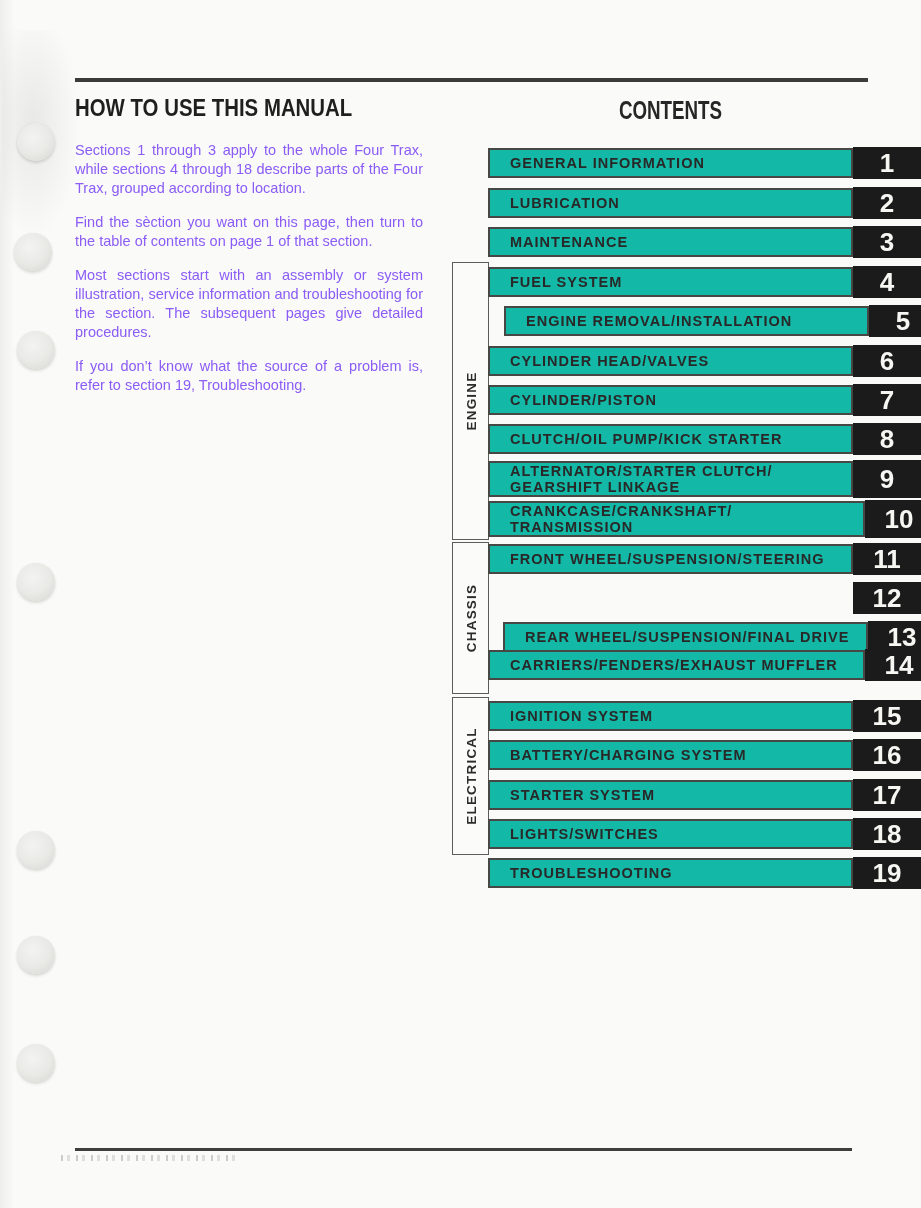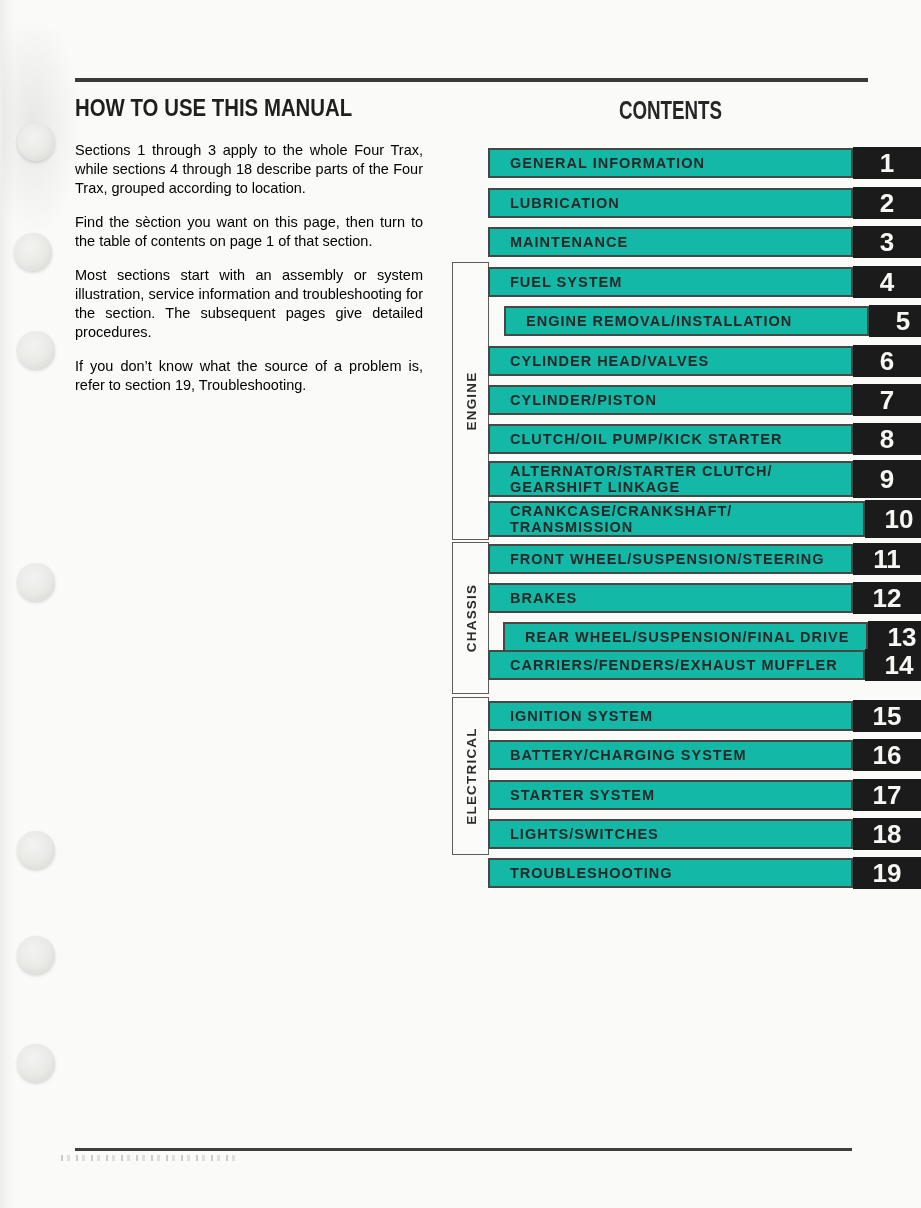--- a/index.html
+++ b/index.html
@@ -31,21 +31,21 @@
   .top-rule{position:absolute;left:75px;top:78px;width:793px;height:4px;background:#3b3b3b;}
   .bottom-rule{position:absolute;left:75px;top:1148px;width:777px;height:3px;background:#3e3e3e;}
   .footer-smudge{position:absolute;left:61px;top:1155px;width:178px;height:6px;opacity:.45;
     background:repeating-linear-gradient(90deg, rgba(60,60,58,.55) 0 2px, rgba(60,60,58,0) 2px 6px,
       rgba(60,60,58,.3) 6px 9px, rgba(60,60,58,0) 9px 15px);
     filter:blur(.7px);}
 
   
   .how-title{position:absolute;left:75px;top:94px;font-size:24px;font-weight:700;color:#1f1f1f;
     white-space:nowrap;transform:scaleX(.85);transform-origin:left top;letter-spacing:0;}
-  .paras{position:absolute;left:75px;top:141px;width:348px;color:#000000;
+  .paras{position:absolute;left:75px;top:141px;width:348px;color:#8b5cf6;
     font-size:14.5px;line-height:19px;text-align:justify;}
   .paras p{margin:0 0 15px 0;}
 
   
   .contents-title{position:absolute;left:488px;top:96px;width:365px;text-align:center;
     font-size:25px;font-weight:700;color:#262626;transform:scaleX(.75);transform-origin:center top;
     white-space:nowrap;}
 
   .group{position:absolute;left:452px;width:37px;box-sizing:border-box;
     border:1px solid #5c5c58;background:#fbfbf9;}
@@ -187,23 +187,20 @@
         </div>
       <div class="toc-num">10</div>
     </div>
     <div class="toc-row">
       <div class="toc-box">
           <span class="toc-label">FRONT WHEEL/SUSPENSION/STEERING</span>
         </div>
       <div class="toc-num">11</div>
     </div>
     <div class="toc-row">
-      <div class="toc-box">
-          <span class="toc-label">BRAKES</span>
-        </div>
       <div class="toc-num">12</div>
     </div>
     <div class="toc-row">
       <div class="toc-box">
           <span class="toc-label">REAR WHEEL/SUSPENSION/FINAL DRIVE</span>
         </div>
       <div class="toc-num">13</div>
     </div>
     <div class="toc-row">
       <div class="toc-box">

